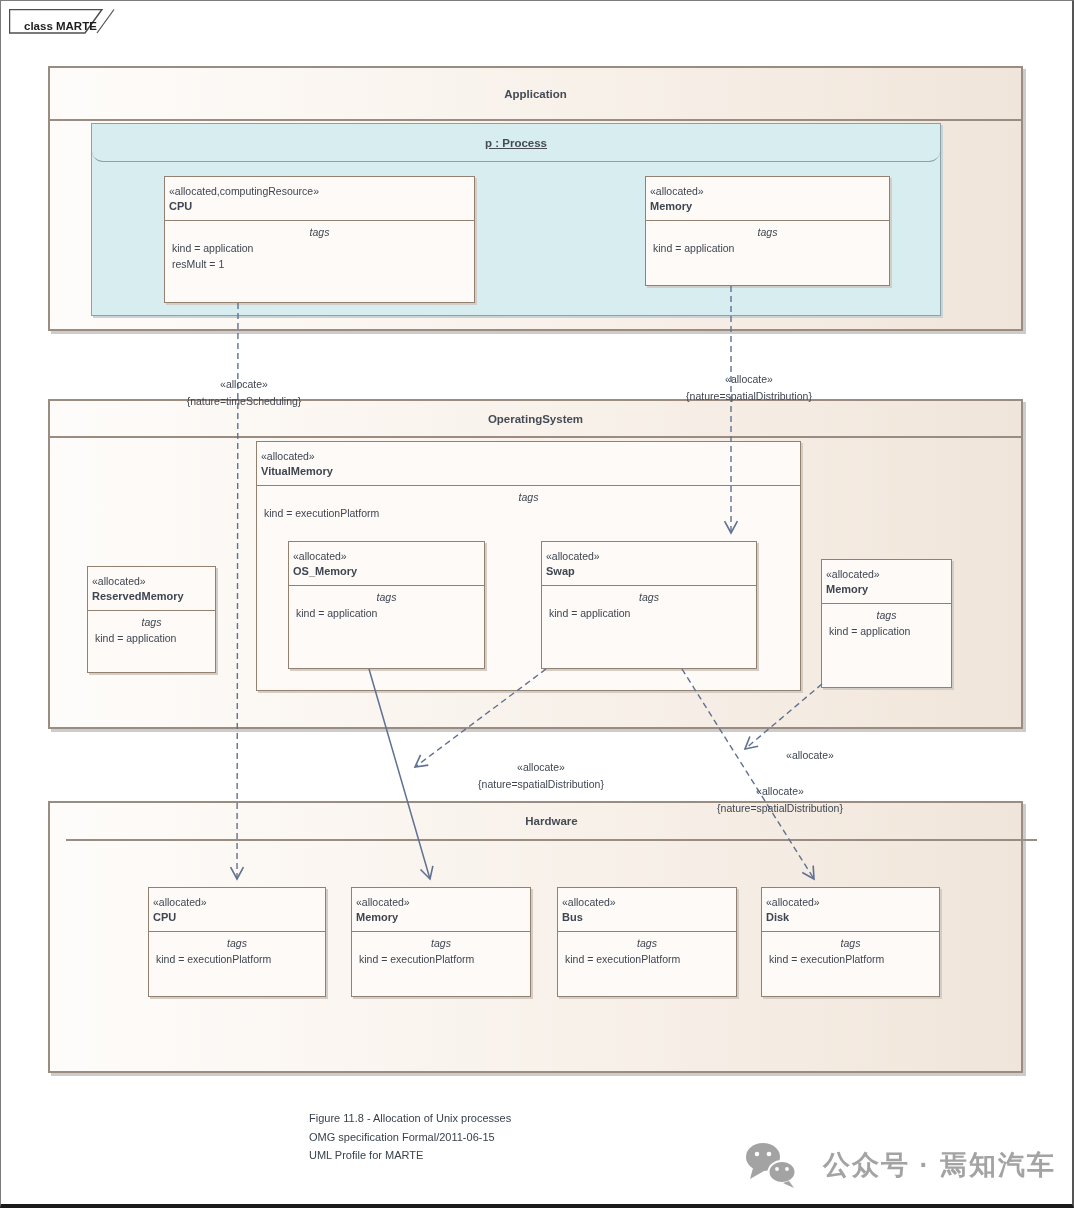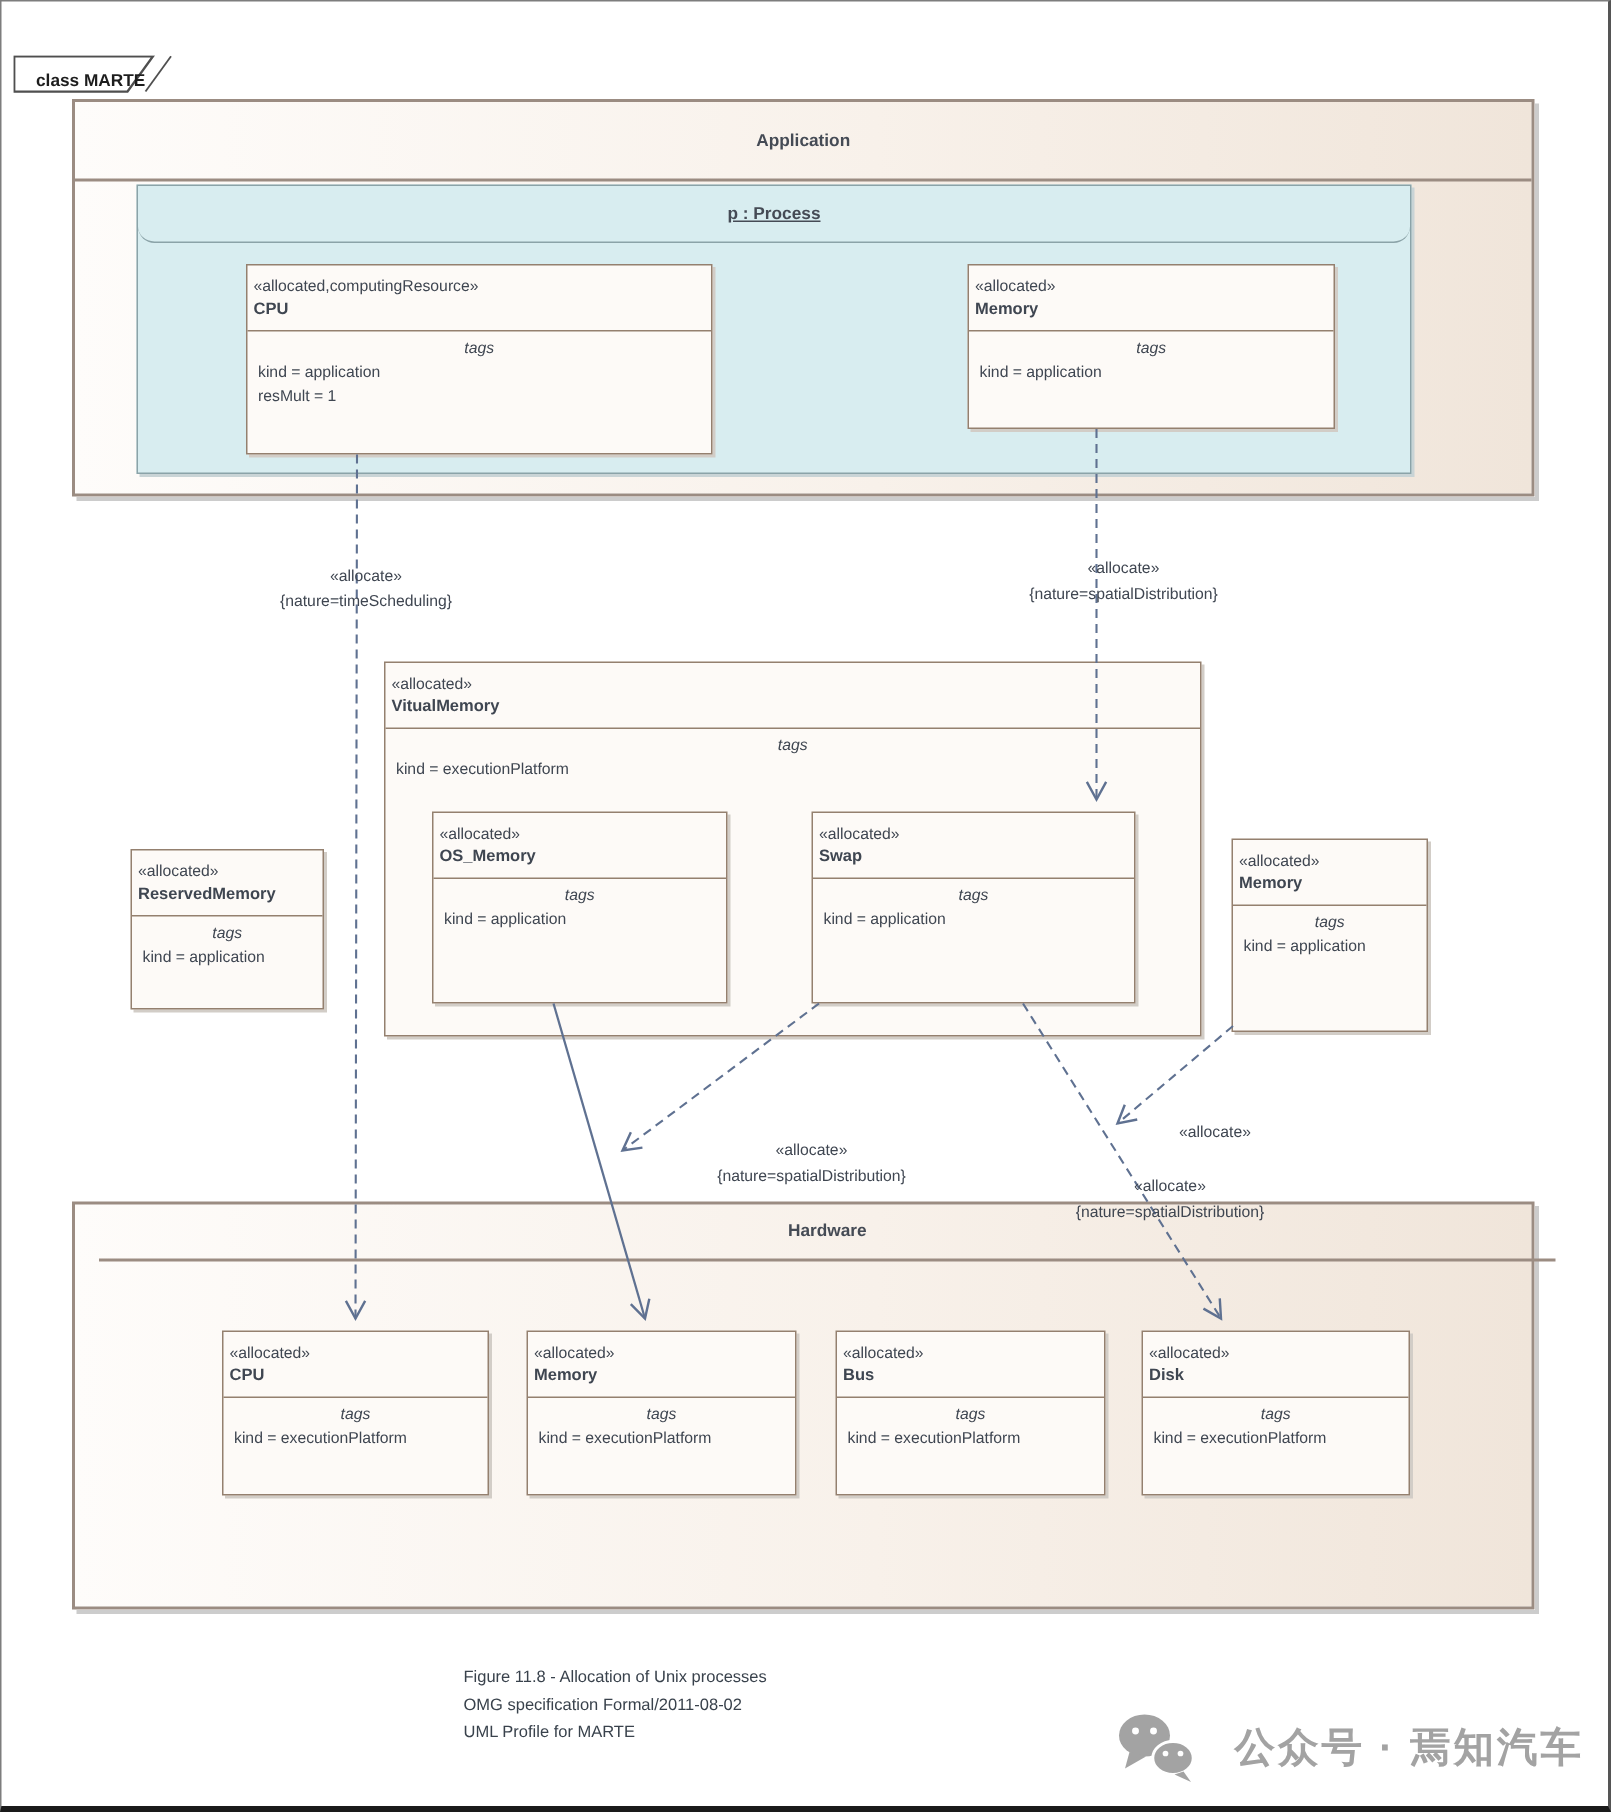--- a/index.html
+++ b/index.html
@@ -50,21 +50,21 @@
   .tags-title{font-style:italic; text-align:center; font-size:10.5px; line-height:15px;}
   .tag-line{font-size:10.5px; line-height:16px; padding-left:7px; text-align:left;}
   
   .conn-label{
     position:absolute; transform:translateX(-50%); text-align:center;
     font-size:10.5px; line-height:17px; white-space:nowrap; color:#3f4651;margin-top:28px;
   }
   
   .overlay{position:absolute; left:0; top:0; pointer-events:none;}
   
-  .tab{position:absolute; left:8px; top:8px;margin-top:28px;}
+  .tab{position:absolute; left:8px; top:8px;}
   .tab-label{
     position:absolute; left:15px; top:11px; font-weight:bold; font-size:11.5px; color:#1d1d1d;
   }
   
   .caption{position:absolute; left:308px; top:1108px; font-size:11px; line-height:18.5px; color:#39424c;}
   
   .watermark{
     position:absolute; left:742px; top:1140px; display:flex; align-items:center; gap:24px;
     color:#a3a3a3;
   }
@@ -74,20 +74,25 @@
 <body>
 
 <div class="canvas">
 
   <div class="pkg" style="left:47px; top:65px; width:975px; height:265px;">
     <div class="pkg-head" style="height:53px;">
       <span>Application</span>
     </div>
   </div>
 
+  <div class="pkg" style="left:47px; top:398px; width:975px; height:330px;">
+    <div class="pkg-head" style="height:37px;">
+      <span>OperatingSystem</span>
+    </div>
+  </div>
 
   <div class="pkg" style="left:47px; top:800px; width:975px; height:272px;">
     <div class="pkg-head" style="height:38px;margin-left:16px;">
       <span>Hardware</span>
     </div>
   </div>
 
   <div class="proc" style="left:90px; top:122px; width:850px; height:193px;">
     <div class="proc-head">
       <span>p : Process</span>
@@ -259,21 +264,21 @@
   <div class="tab">
     <svg width="120" height="28">
       <polygon points="0.5,0.5 93,0.5 76,24 0.5,24" fill="#ffffff" stroke="#4f4f4f" stroke-width="1.5"></polygon>
       <line x1="105" y1="0.5" x2="88" y2="24" stroke="#4f4f4f" stroke-width="1.2"></line>
     </svg>
     <span class="tab-label">class MARTE</span>
   </div>
 
   <div class="caption">
     <div>Figure 11.8 - Allocation of Unix processes</div>
-    <div>OMG specification Formal/2011-08-02</div>
+    <div>OMG specification Formal/2011-06-15</div>
     <div>UML Profile for MARTE</div>
   </div>
 
   <div class="watermark">
     <svg width="56" height="48" viewBox="0 0 56 48">
       <ellipse cx="20" cy="16" rx="17" ry="14" fill="#a3a3a3"></ellipse>
       <polygon points="10,27 7,38 21,30" fill="#a3a3a3"></polygon>
       <circle cx="14" cy="13" r="2.3" fill="#ffffff"></circle>
       <circle cx="26" cy="13" r="2.3" fill="#ffffff"></circle>
       <ellipse cx="39" cy="31" rx="13.5" ry="11" fill="#a3a3a3" stroke="#ffffff" stroke-width="2"></ellipse>

